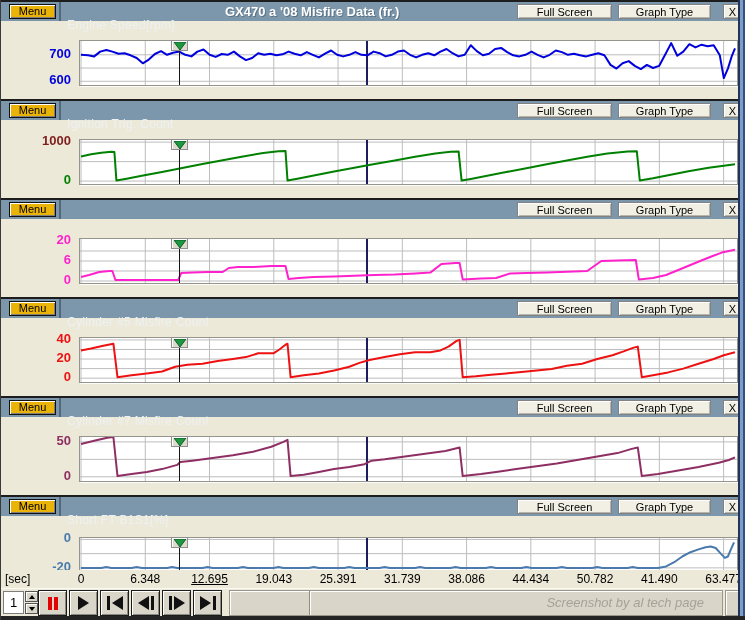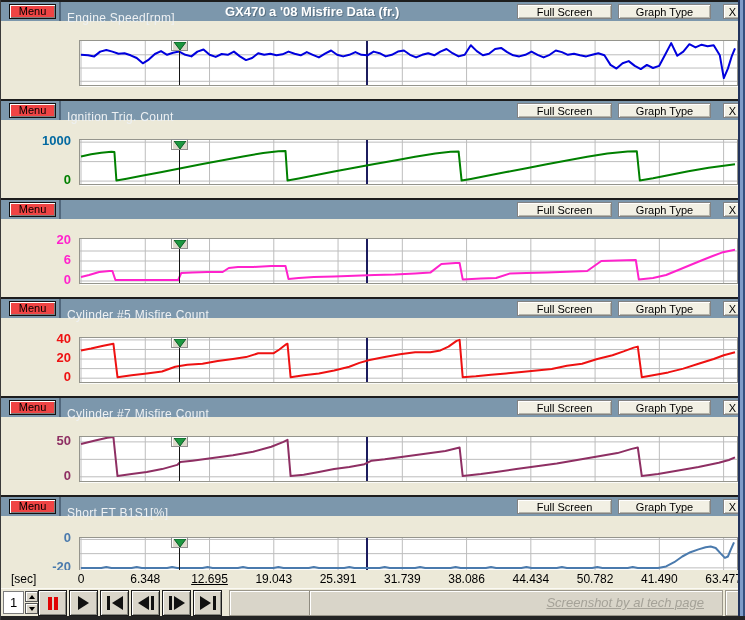--- a/index.html
+++ b/index.html
@@ -3,25 +3,25 @@
 <meta charset="utf-8">
 <style>
   html,body{margin:0;padding:0;background:#555;}
   #app{position:relative;width:745px;height:620px;background:#ece9d8;overflow:hidden;
        font-family:"Liberation Sans",sans-serif;border-left:1px solid #3a3a3a;box-sizing:border-box;}
   
   .panel{position:absolute;left:0;width:738px;height:99px;background:#ece9d8;
          border-top:2px solid #1d1d1d;box-sizing:border-box;}
   .panel.short{height:75px;}
   .phead{position:relative;height:19px;background:#7c97ac;display:flex;align-items:center;}
-  .menubtn{position:absolute;left:8px;top:2px;width:47px;height:15px;background:#ef4444;
+  .menubtn{position:absolute;left:8px;top:2px;width:47px;height:15px;background:#eab308;
            border:1px solid #111;box-shadow:inset 1px 1px 0 #fff, inset -1px -1px 0 #7d7d7d;
            font:11px "Liberation Sans",sans-serif;color:#000;padding:0;line-height:13px;}
   .hsep{position:absolute;left:58px;top:0;bottom:0;width:2px;background:#51677c;}
-  .plabel{position:absolute;left:66px;top:9px;font:12px "Liberation Sans",sans-serif;color:#eef1f3;letter-spacing:.3px;}
+  .plabel{position:absolute;left:66px;top:16px;font:12px "Liberation Sans",sans-serif;color:#eef1f3;letter-spacing:.3px;}
   .wtitle{position:absolute;left:224px;top:2px;font:bold 13px "Liberation Sans",sans-serif;color:#fff;text-shadow:1px 1px 0 #5a7183;}
   .hbtn{position:absolute;top:2px;height:15px;background:#f2f0e4;border:1px solid #828282;
         box-shadow:inset 1px 1px 0 #fff, inset -1px -1px 0 #b5b5ab;
         font:11px "Liberation Sans",sans-serif;color:#000;padding:0;line-height:12px;}
   .hbtn.fs{left:516px;width:95px;}
   .hbtn.gt{left:617px;width:93px;}
   .hbtn.xb{left:722px;width:19px;}
   
   .yaxis{position:absolute;left:0;width:74px;}
   .ytick{position:absolute;right:4px;font:bold 13px "Liberation Sans",sans-serif;line-height:15px;}
@@ -29,21 +29,21 @@
            box-sizing:border-box;box-shadow:1px 1px 0 rgba(255,255,255,.85);}
   .panel .plotbox,.panel .yaxis{top:38px;height:46px;}
   .panel.short .plotbox,.panel.short .yaxis{top:40px;height:34px;}
   .plotbox svg{display:block;}
   .cursor-line{position:absolute;top:8px;bottom:0;width:1px;background:#151515;}
   .cursor-box{position:absolute;top:-1px;width:17px;height:11px;background:#dedacd;
               border:1px solid #8f8f8f;box-shadow:inset 1px 1px 0 #fff;box-sizing:border-box;
               display:flex;align-items:center;justify-content:center;}
   
   #timeaxis{position:absolute;left:0;top:570px;width:745px;height:18px;background:#ece9d8;}
-  #sec-label{position:absolute;left:10px;top:2px;font:12px "Liberation Sans",sans-serif;color:#000;}
+  #sec-label{position:absolute;left:4px;top:2px;font:12px "Liberation Sans",sans-serif;color:#000;}
   .xtick{position:absolute;top:2px;transform:translateX(-50%);font:12px "Liberation Sans",sans-serif;color:#000;}
   
   #toolbar{position:absolute;left:0;top:588px;width:745px;height:28px;background:#ece9d8;border-top:1px solid #fbfaf4;}
   #spin-field{position:absolute;left:2px;top:2px;width:21px;height:23px;background:#fff;
               border:1px solid #7d7d7d;box-sizing:border-box;font:13px "Liberation Sans",sans-serif;
               text-align:center;line-height:21px;}
   .spinbtn{position:absolute;left:24px;width:13px;height:11px;background:#d9d5c9;border:1px solid #555;
            box-shadow:inset 1px 1px 0 #fff;box-sizing:border-box;padding:0;
            display:flex;align-items:center;justify-content:center;}
   .spinbtn.up{top:2px;} .spinbtn.dn{top:14px;}
@@ -53,21 +53,21 @@
         box-shadow:inset 1px 1px 0 #fff, inset -1px -1px 0 #8a8a82;box-sizing:border-box;
         display:flex;align-items:center;justify-content:center;gap:2px;padding:0;}
   .bar{width:4px;height:13px;background:#111;}
   .bar.red{background:#e00404;}
   .tri-r{width:0;height:0;border-top:7px solid transparent;border-bottom:7px solid transparent;border-left:11px solid #111;}
   .tri-l{width:0;height:0;border-top:7px solid transparent;border-bottom:7px solid transparent;border-right:11px solid #111;}
   .bar.thin{width:3px;height:14px;}
   #statusbar{position:absolute;left:228px;top:1px;width:494px;height:26px;background:#d9d5c9;
              border:1px solid #9a968a;box-shadow:inset 1px 1px 0 #fff;box-sizing:border-box;}
   #status-div{position:absolute;left:79px;top:0;bottom:0;width:1px;background:#8f8b80;box-shadow:1px 0 0 #fff;}
-  #credit{position:absolute;right:18px;top:4px;font:italic 13px "Liberation Sans",sans-serif;color:#a5a298;text-decoration:underline;}
+  #credit{position:absolute;right:18px;top:4px;font:italic 13px "Liberation Sans",sans-serif;color:#a5a298;}
   #mini-panel{position:absolute;left:724px;top:1px;width:14px;height:26px;background:#d9d5c9;
               border:1px solid #9a968a;box-shadow:inset 1px 1px 0 #fff;box-sizing:border-box;}
   
   #rframe{position:absolute;right:0;top:0;width:7px;height:620px;
           background:linear-gradient(90deg,#22335c 0 2px,#7e9cc8 2px 5px,#35507e 5px 7px);}
   #bframe{position:absolute;left:0;bottom:0;width:745px;height:4px;background:#242424;}
 </style>
 </head>
 <body>
 
@@ -76,20 +76,24 @@
   <section class="panel" style="top:0">
     <div class="phead">
       <button class="menubtn">Menu</button>
       <div class="hsep"></div>
       <span class="plabel">Engine Speed[rpm]</span>
       <span class="wtitle">GX470 a '08 Misfire Data (fr.)</span>
       <button class="hbtn fs">Full Screen</button>
       <button class="hbtn gt">Graph Type</button>
       <button class="hbtn xb">X</button>
     </div>
+    <div class="yaxis">
+        <span class="ytick" style="top: 5.78313px; color: rgb(0, 0, 221);">700</span>
+        <span class="ytick" style="top: 32.2892px; color: rgb(0, 0, 221);">600</span>
+      </div>
     <div class="plotbox">
         <svg width="657" height="44">
           <line x1="1.012326656394453" x2="1.012326656394453" y1="0" y2="44" stroke="#bdbdbd"></line>
           <line x1="65.27482280431434" x2="65.27482280431434" y1="0" y2="44" stroke="#bdbdbd"></line>
           <line x1="129.52719568567028" x2="129.52719568567028" y1="0" y2="44" stroke="#bdbdbd"></line>
           <line x1="193.78969183359015" x2="193.78969183359015" y1="0" y2="44" stroke="#bdbdbd"></line>
           <line x1="258.05218798151003" x2="258.05218798151003" y1="0" y2="44" stroke="#bdbdbd"></line>
           <line x1="322.31468412942996" x2="322.31468412942996" y1="0" y2="44" stroke="#bdbdbd"></line>
           <line x1="386.5670570107859" x2="386.5670570107859" y1="0" y2="44" stroke="#bdbdbd"></line>
           <line x1="450.8295531587058" x2="450.8295531587058" y1="0" y2="44" stroke="#bdbdbd"></line>
@@ -114,21 +118,21 @@
   <section class="panel" style="top:99px">
     <div class="phead">
       <button class="menubtn">Menu</button>
       <div class="hsep"></div>
       <span class="plabel">Ignition Trig. Count</span>
       <button class="hbtn fs">Full Screen</button>
       <button class="hbtn gt">Graph Type</button>
       <button class="hbtn xb">X</button>
     </div>
     <div class="yaxis">
-        <span class="ytick" style="top: -5.85841px; color: #0369a1;">1000</span>
+        <span class="ytick" style="top: -5.85841px; color: #7f1d1d;">1000</span>
         <span class="ytick" style="top: 33.0796px; color: rgb(0, 128, 0);">0</span>
       </div>
     <div class="plotbox">
         <svg width="657" height="44">
           <line x1="1.012326656394453" x2="1.012326656394453" y1="0" y2="44" stroke="#bdbdbd"></line>
           <line x1="65.27482280431434" x2="65.27482280431434" y1="0" y2="44" stroke="#bdbdbd"></line>
           <line x1="129.52719568567028" x2="129.52719568567028" y1="0" y2="44" stroke="#bdbdbd"></line>
           <line x1="193.78969183359015" x2="193.78969183359015" y1="0" y2="44" stroke="#bdbdbd"></line>
           <line x1="258.05218798151003" x2="258.05218798151003" y1="0" y2="44" stroke="#bdbdbd"></line>
           <line x1="322.31468412942996" x2="322.31468412942996" y1="0" y2="44" stroke="#bdbdbd"></line>

